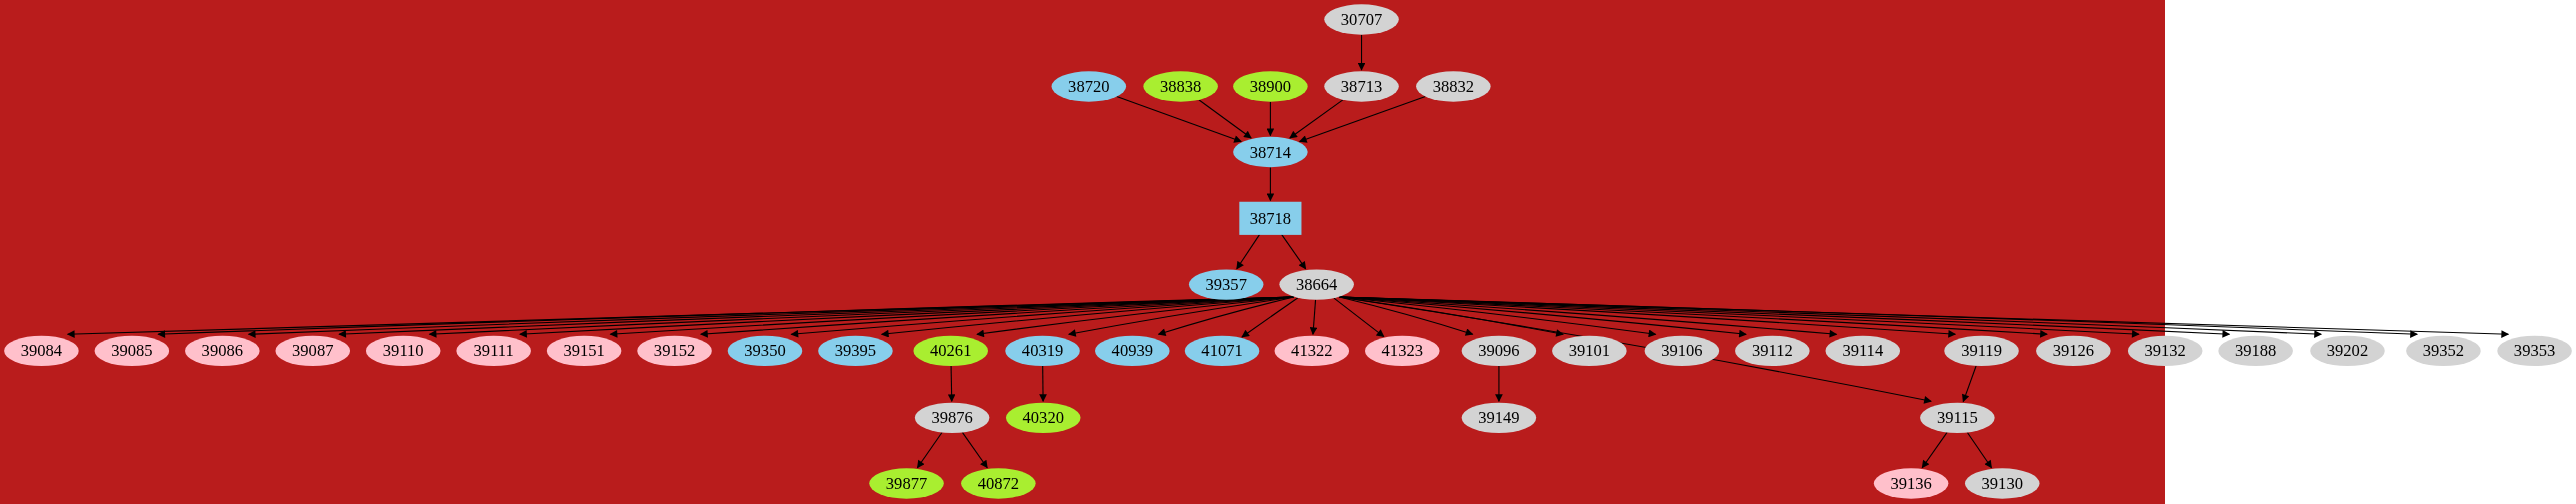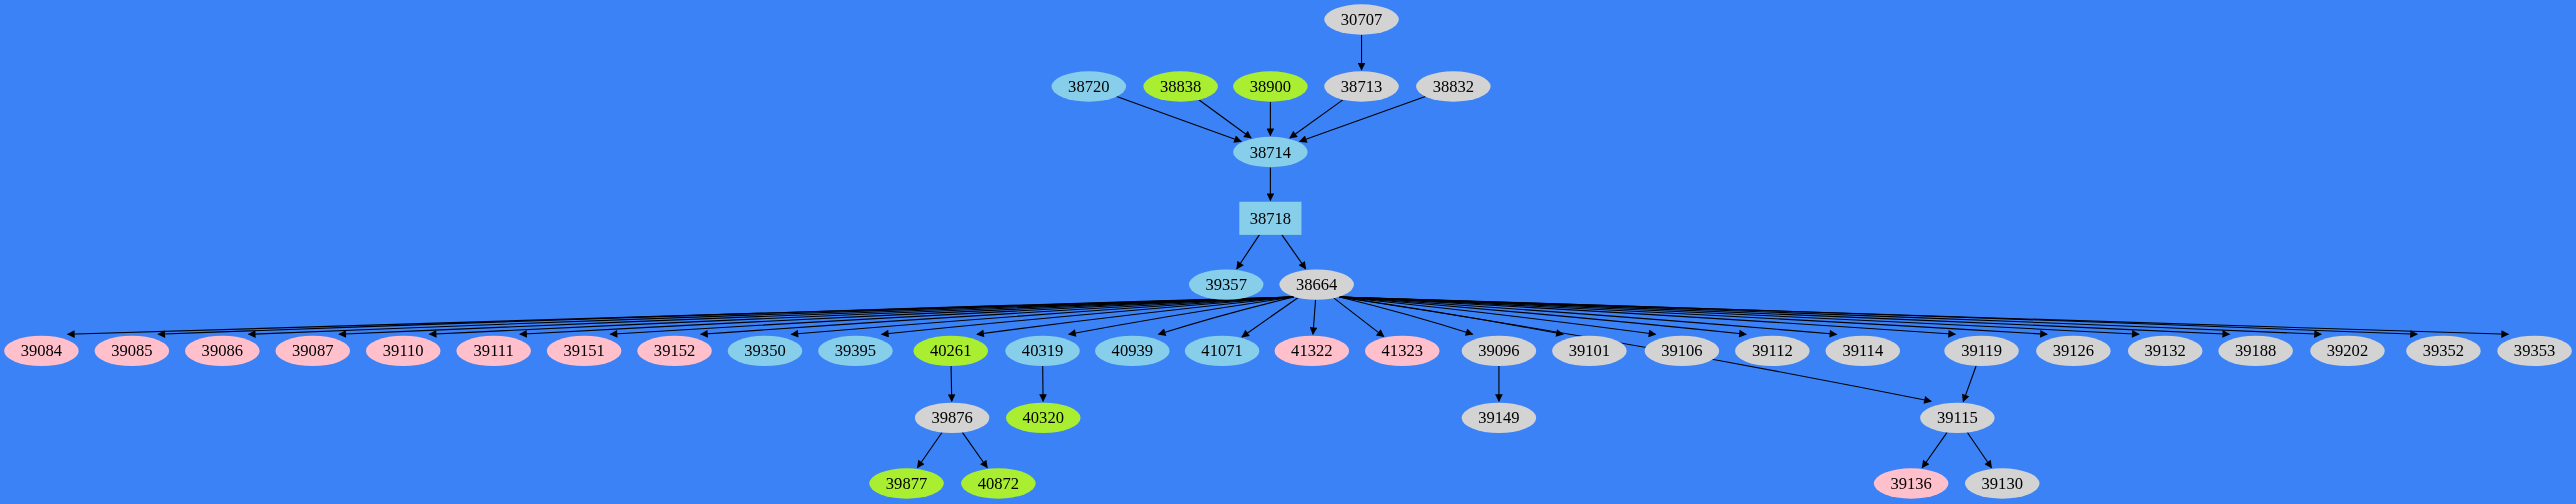--- a/index.html
+++ b/index.html
@@ -1,16 +1,16 @@
 <!DOCTYPE html>
 <html style="font-size:11px"><head>
 <meta charset="utf-8">
 <style>
   html, body { margin: 0; padding: 0; background: #ffffff; }
-  #graph-viewport { width: 2576px; height: 505px; background: #3b82f6; }
+  #graph-viewport { width: 2165px; height: 505px; background: #b91c1c; }
   svg { display: block; }
   .node-label {
     font-family: "Liberation Serif", "DejaVu Serif", serif;
     font-size: 24px;
     fill: #000000;
   }
 </style>
 </head>
 <body>
 

